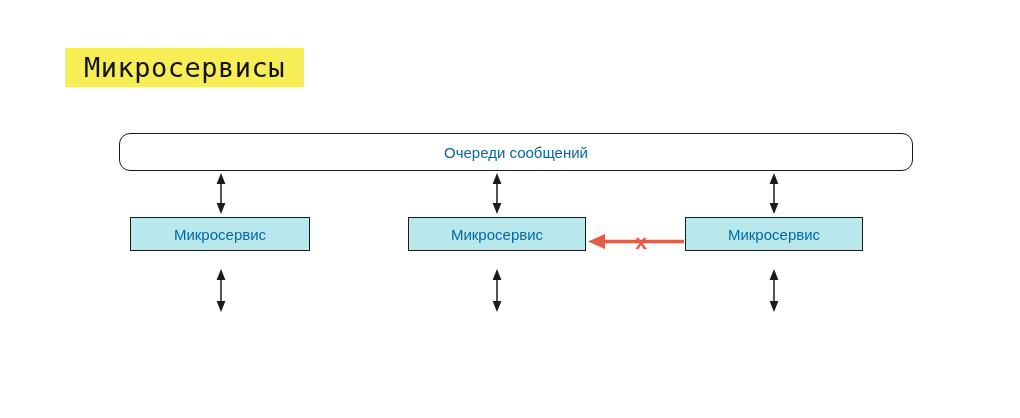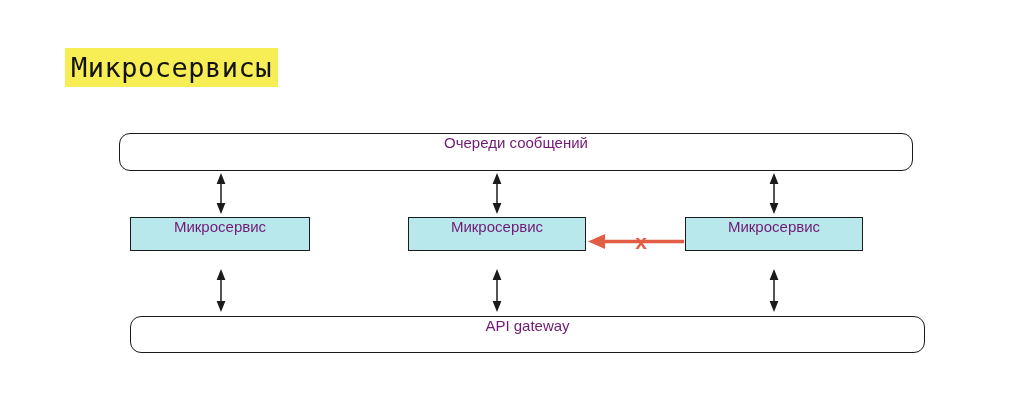--- a/index.html
+++ b/index.html
@@ -17,41 +17,41 @@
     height: 418px;
     background: var(--bg);
     overflow: hidden;
     font-family: "Liberation Sans", sans-serif;
   }
   .title-highlight {
     position: absolute;
     left: 65px;
     top: 48px;
     height: 39px;
-    padding: 0 6px;
+    padding: 0 19px;
     background: var(--highlight);
     display: flex;
     align-items: center;
   }
   .title-text {
     font-family: "DejaVu Sans Mono", monospace;
     font-size: 27px;
     color: #131313;
     letter-spacing: 0.5px;
     white-space: nowrap;
   }
   .box {
     position: absolute;
     display: flex;
-    align-items: flex-start;
+    align-items: center;
     justify-content: center;
     background: #ffffff;
     border: 1.6px solid var(--line);
     font-size: 15px;
-    color: #701a75;
+    color: #0369a1;
     white-space: nowrap;
   }
   .rounded { border-radius: 11px; }
   .top-box    { left: 119px; top: 133px; width: 794px; height: 38px; }
   .bottom-box { left: 130px; top: 316px; width: 795px; height: 37px; }
   .service {
     background: var(--service-fill);
     border-width: 1.8px;
     top: 217px;
     height: 34px;
@@ -94,23 +94,20 @@
   <div class="box service service-1">
     <span>Микросервис</span>
   </div>
   <div class="box service service-2">
     <span>Микросервис</span>
   </div>
   <div class="box service service-3">
     <span>Микросервис</span>
   </div>
 
-  <div class="box rounded bottom-box">
-    <span>API gateway</span>
-  </div>
 
   <svg class="arrow-layer" viewBox="0 0 1020 418">
 
     <g>
       <line class="black-line" x1="221" y1="181" x2="221" y2="206"></line>
       <polygon class="black-head" points="221,173 216.6,184 225.4,184"></polygon>
       <polygon class="black-head" points="221,214 216.6,203 225.4,203"></polygon>
     </g>
     <g>
       <line class="black-line" x1="497" y1="181" x2="497" y2="206"></line>

